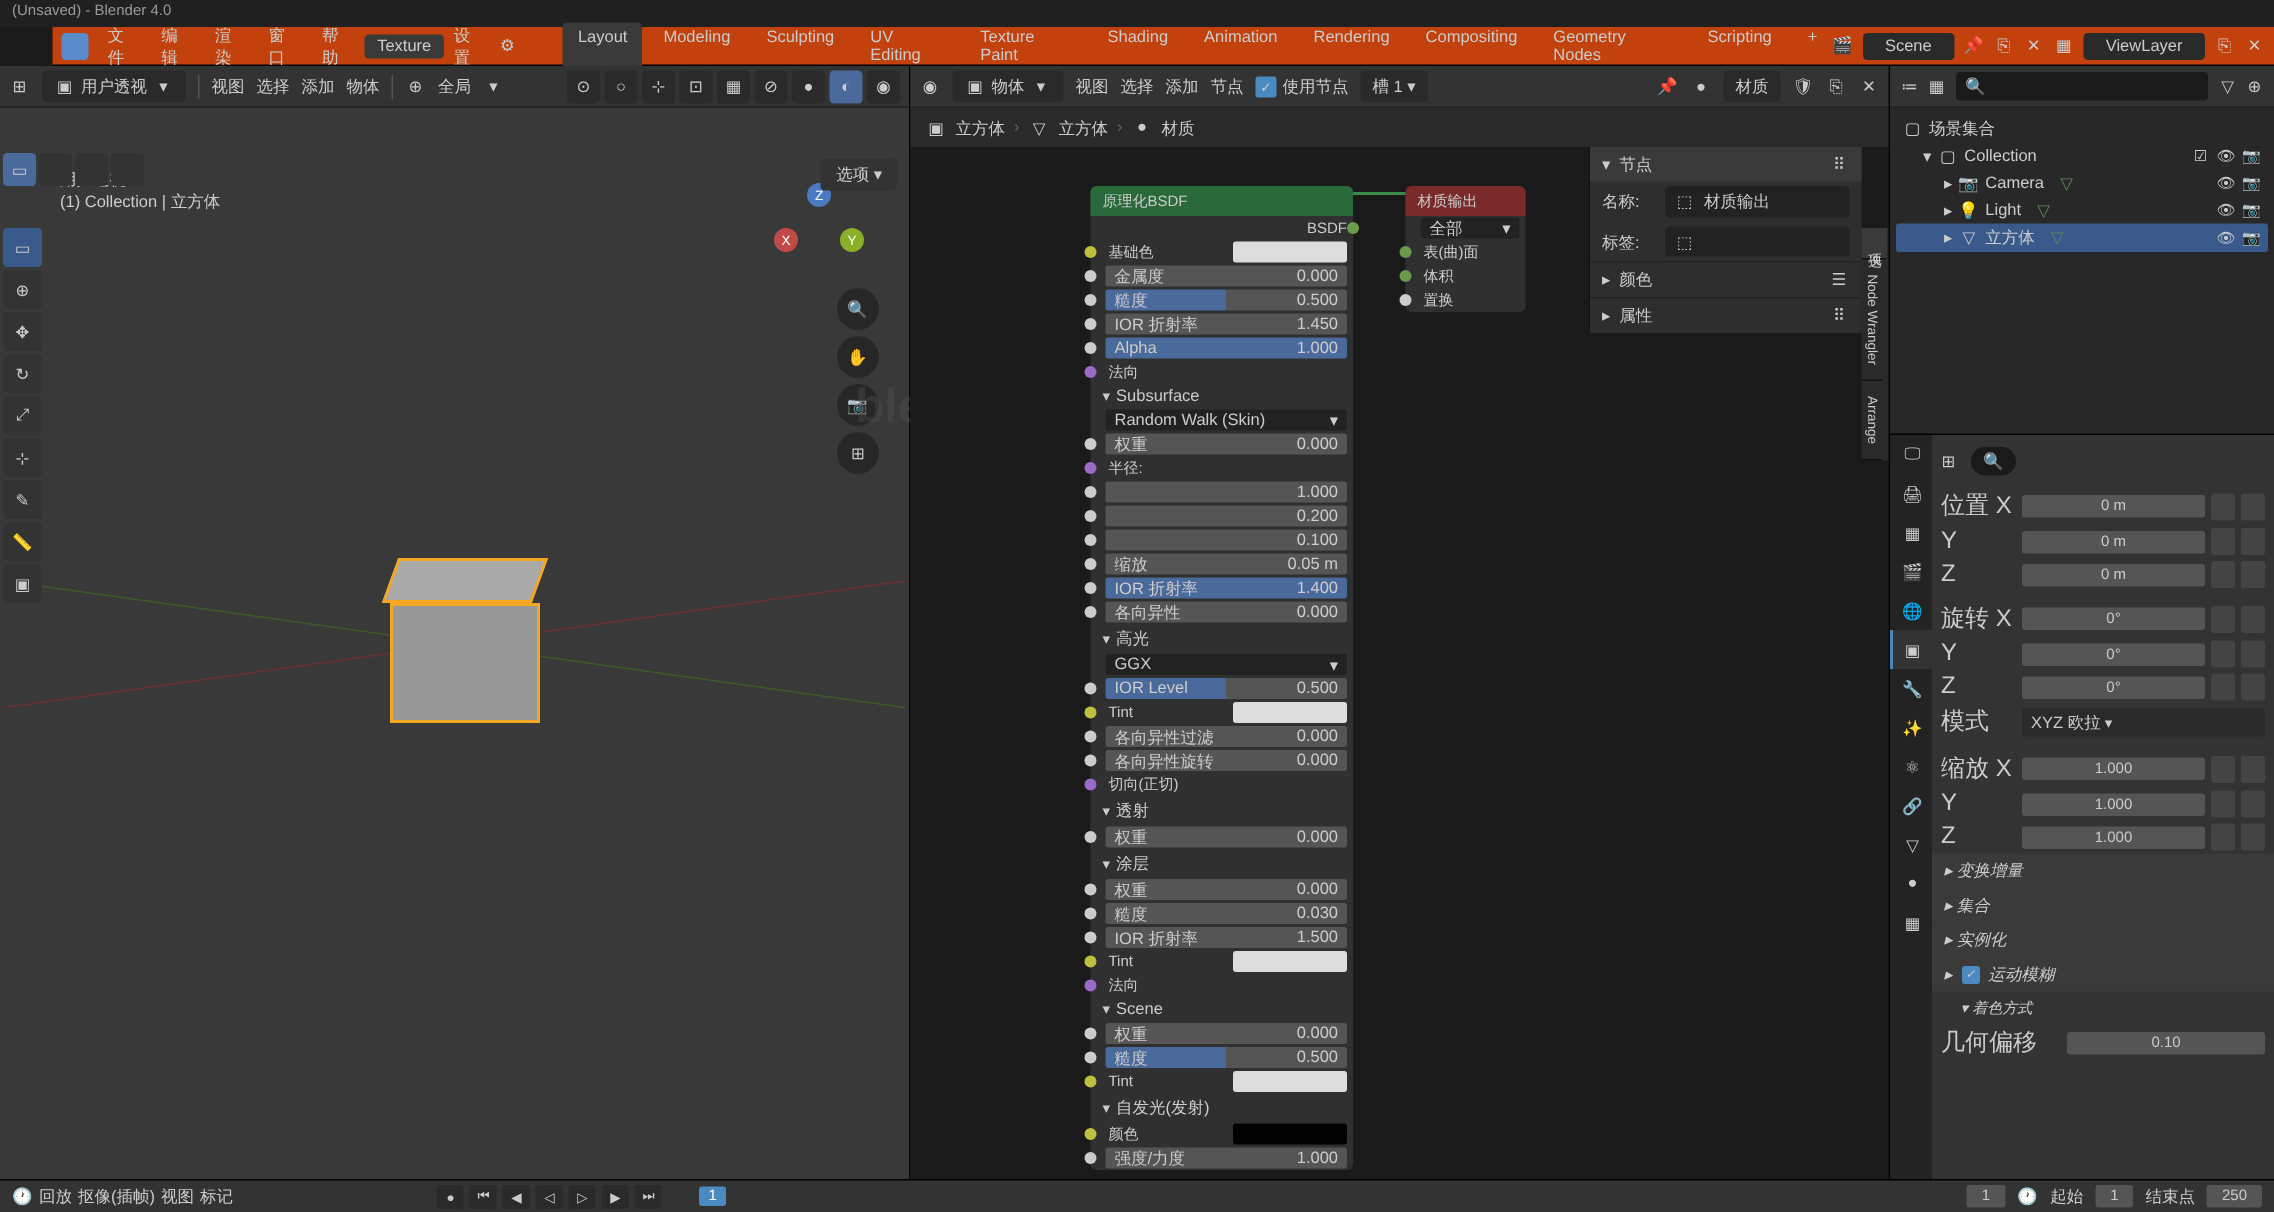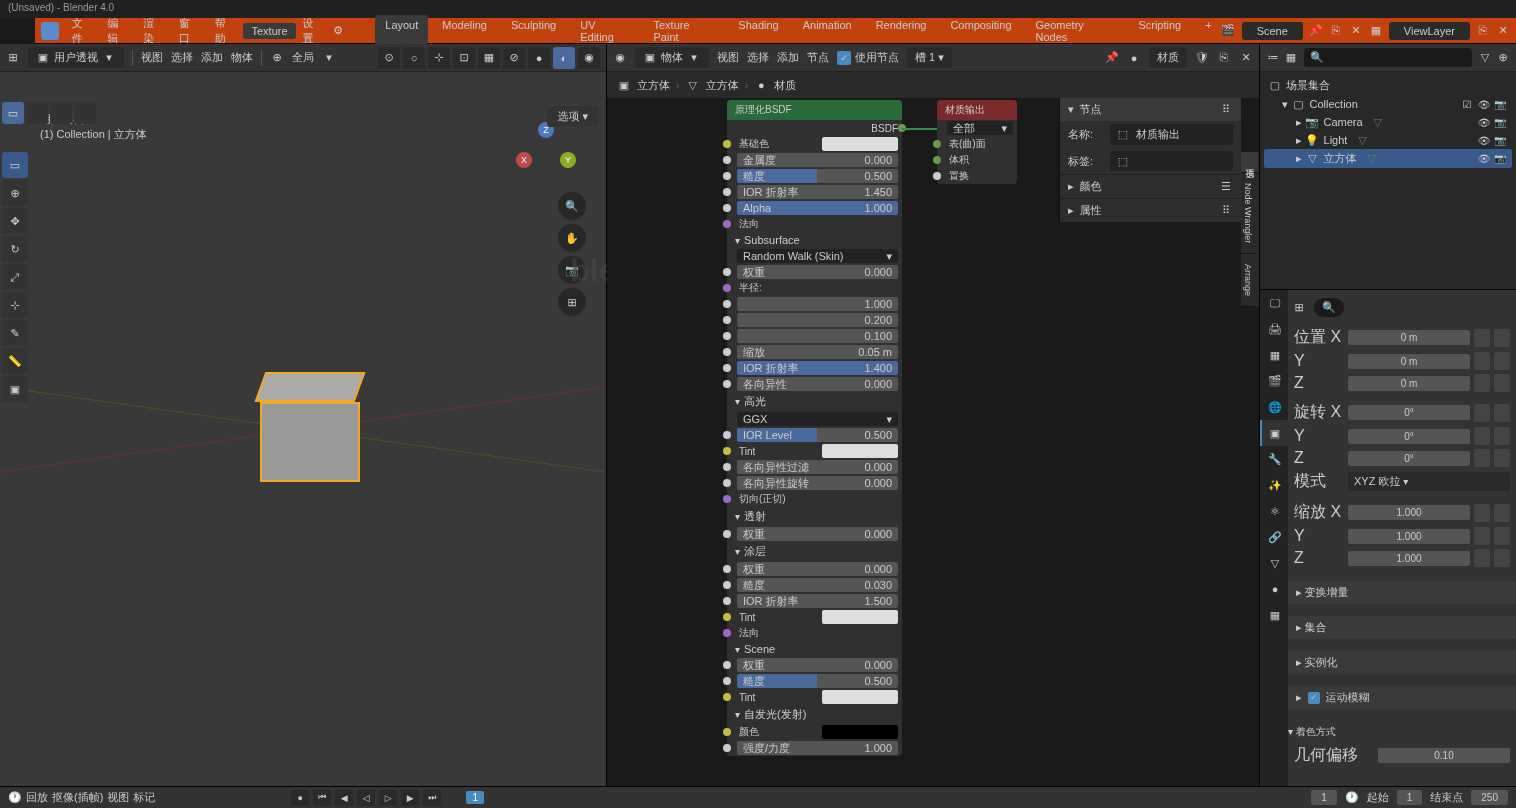--- a/index.html
+++ b/index.html
@@ -41,21 +41,21 @@
 .gizmo-btns .gb { width:28px; height:28px; background:rgba(0,0,0,.3); border-radius:14px; display:flex; align-items:center; justify-content:center; }
 .options-btn { position:absolute; right:8px; top:34px; background:#333; padding:3px 10px; border-radius:3px; }
 
 .nodeeditor { flex:1; background:#1d1d1d; position:relative; border-right:1px solid #000; }
 .ne-header { height:28px; background:#333; display:flex; align-items:center; padding:0 6px; gap:8px; border-bottom:1px solid #222; }
 .ne-header .chk { display:flex; align-items:center; gap:4px; }
 .ne-header .slot { background:#2a2a2a; border-radius:3px; padding:3px 8px; }
 .ne-breadcrumb { height:26px; background:#2a2a2a; display:flex; align-items:center; padding:0 10px; gap:6px; font-size:11px; }
 .ne-breadcrumb .sep { color:#666; }
 .ne-canvas { position:absolute; top:54px; left:0; right:0; bottom:0; background:#1a1a1a; overflow:hidden; }
-.node { position:absolute; background:#303030; border-radius:4px; font-size:10px; }
+.node { position:absolute; background:#303030; border-radius:4px; font-size:10px;margin-top:24px; }
 .node-hdr { padding:3px 8px; border-radius:4px 4px 0 0; font-size:10px; }
 .node-hdr.green { background:#2a6a3a; }
 .node-hdr.red { background:#7a2a2a; }
 .node-row { display:flex; align-items:center; padding:1px 4px; height:16px; position:relative; }
 .node-row .dot { width:8px; height:8px; border-radius:50%; background:#ccc; position:absolute; left:-4px; }
 .node-row .dot.r { left:auto; right:-4px; }
 .node-row .lbl { flex:1; padding-left:8px; font-size:10px; }
 .node-row .slider { flex:1; background:#555; height:14px; border-radius:2px; display:flex; align-items:center; padding:0 6px; justify-content:space-between; margin-left:6px; }
 .node-row .slider.blue { background:linear-gradient(to right,#4a6a9c 50%,#555 50%); }
 .node-row .slider.blue100 { background:#4a6a9c; }
@@ -89,22 +89,22 @@
 .props { flex:1; display:flex; border-top:1px solid #000; overflow:hidden; }
 .props-tabs { width:28px; background:#232323; display:flex; flex-direction:column; }
 .props-tabs .pt { width:28px; height:26px; display:flex; align-items:center; justify-content:center; border-left:2px solid transparent; }
 .props-tabs .pt.active { background:#333; border-left-color:#4a8ac0; }
 .props-body { flex:1; overflow-y:auto; background:#333; }
 .props-body .search { background:#1a1a1a; border-radius:10px; padding:3px 8px; margin:4px; }
 .props-body .prow { display:flex; align-items:center; padding:2px 6px; gap:4px; }
 .props-body .prow .plbl { width:50px; text-align:left; font-size:16px; }
 .props-body .prow .pval { flex:1; background:#555; border-radius:2px; padding:2px 6px; text-align:center; font-size:10px; }
 .props-body .prow .pbtn { width:16px; height:18px; background:#444; border-radius:2px; }
-.props-body .psection { padding:4px 8px; font-size:11px; background:#3a3a3a; margin-top:12px; display:flex; align-items:center; gap:6px; }
-.props-body .psection.sub { background:transparent; font-size:10px; padding-left:0; }
+.props-body .psection { padding:4px 8px; font-size:11px; background:#3a3a3a; margin-top:0; display:flex; align-items:center; gap:6px;font-style:italic; }
+.props-body .psection.sub { background:transparent; font-size:10px; padding-left:19px; }
 
 .timeline { height:22px; background:#333; display:flex; align-items:center; border-top:1px solid #000; }
 .timeline .tl-ctrl { display:flex; align-items:center; gap:4px; padding:0 8px; }
 .timeline .tl-btn { width:18px; height:16px; background:#2a2a2a; border-radius:2px; display:flex; align-items:center; justify-content:center; font-size:9px; }
 .timeline .frames { flex:1; display:flex; align-items:center; position:relative; height:100%; }
 .timeline .frame-cur { position:absolute; left:2%; background:#4a8ac0; color:#fff; padding:1px 6px; border-radius:2px; font-size:10px; }
 .timeline .tl-right { display:flex; align-items:center; gap:8px; padding:0 8px; }
 .timeline .tl-field { background:#555; border-radius:2px; padding:2px 10px; font-size:10px; }
 .watermark { position:absolute; color:rgba(80,80,80,0.4); font-size:32px; pointer-events:none; font-weight:bold; }
 </style>

